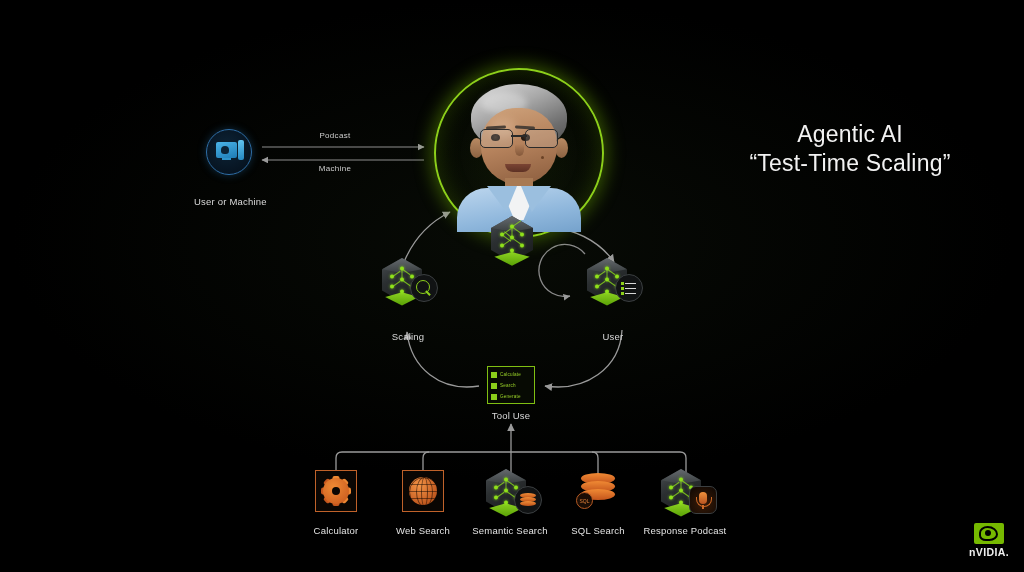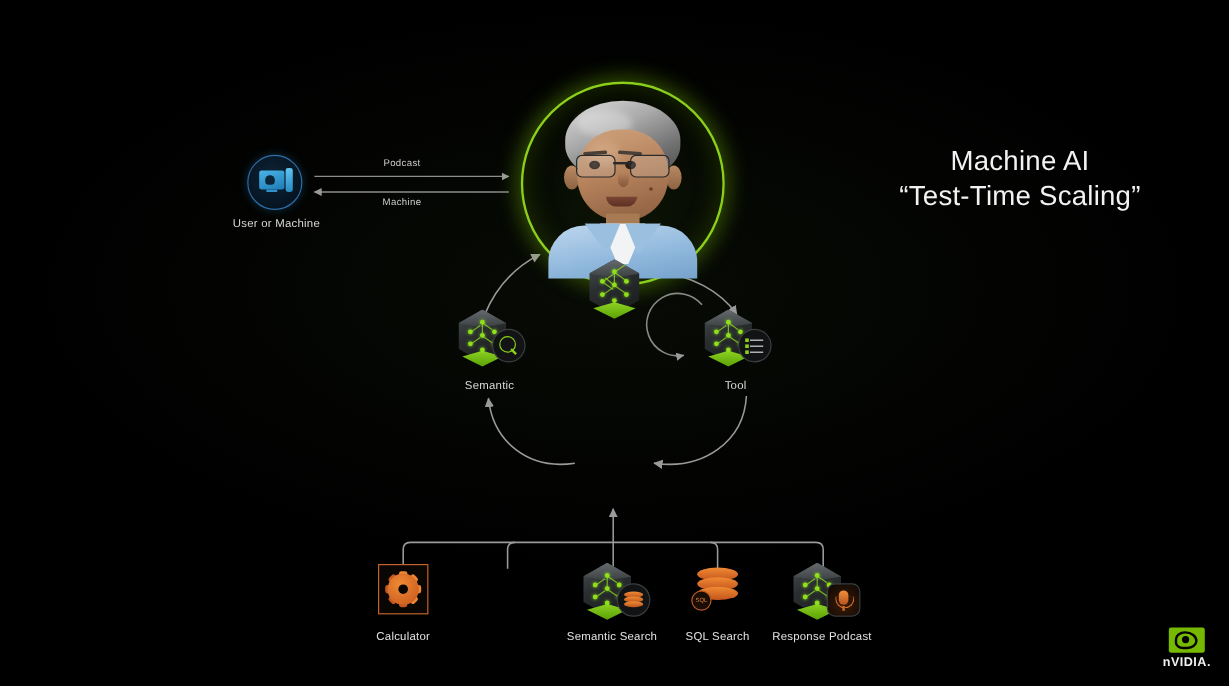--- a/index.html
+++ b/index.html
@@ -31,21 +31,21 @@
     position:relative;box-shadow:0 0 8px rgba(40,120,190,0.35);
   }
   .um-mon{position:absolute;left:9px;top:12px;width:21px;height:16px;border-radius:2px;
     background:linear-gradient(160deg,#4bb4e8,#1d7bb5);}
   .um-mon:after{content:"";position:absolute;left:5px;top:4px;width:8px;height:8px;border-radius:50% 50% 40% 40%;
     background:#0b2438;}
   .um-stand{position:absolute;left:15px;top:28px;width:9px;height:2px;background:#2f93c9;}
   .um-tower{position:absolute;left:31px;top:10px;width:6px;height:20px;border-radius:2px;
     background:linear-gradient(160deg,#63c6f2,#2487c0);}
   .node-label{
-    text-align:center;font-size:9.5px;color:#dadada;margin-top:6px;letter-spacing:0.2px;white-space:nowrap;
+    text-align:center;font-size:9.5px;color:#dadada;margin-top:21px;letter-spacing:0.2px;white-space:nowrap;
   }
   .flow-lbl{position:absolute;font-size:8px;color:#cfcfcf;letter-spacing:0.3px;text-align:center;width:80px;}
 
   
   .avatar-wrap{position:absolute;left:434px;top:68px;width:170px;height:170px;}
   .glow-ring{
     position:absolute;inset:0;border-radius:50%;
     border:2px solid #8ccf1a;
     box-shadow:0 0 18px 3px rgba(118,185,0,0.45), inset 0 0 22px 2px rgba(118,185,0,0.22);
     background:radial-gradient(circle at 50% 55%, rgba(90,150,10,0.10) 0%, rgba(0,0,0,0) 72%);
@@ -225,21 +225,21 @@
     <path d="M336,474 L336,458 Q336,452 342,452 L680,452 Q686,452 686,458 L686,474" stroke="#9a9a9a" stroke-width="1.3" fill="none"></path>
     <path d="M423,474 L423,458 Q423,452 429,452" stroke="#9a9a9a" stroke-width="1.3" fill="none"></path>
     <path d="M598,474 L598,458 Q598,452 592,452" stroke="#9a9a9a" stroke-width="1.3" fill="none"></path>
     <path d="M511,474 L511,452" stroke="#9a9a9a" stroke-width="1.3" fill="none"></path>
 
     <line x1="262" y1="147" x2="424" y2="147" stroke="#8d8d8d" stroke-width="1.1" marker-end="url(#ah)"></line>
     <line x1="424" y1="160" x2="262" y2="160" stroke="#8d8d8d" stroke-width="1.1" marker-end="url(#ah)"></line>
   </svg>
 
   <div class="title">
-    <div class="l1">Machine AI</div>
+    <div class="l1">Agentic AI</div>
     <div class="l2">“Test-Time Scaling”</div>
   </div>
 
   <div class="user-node">
     <div class="user-circle">
       <div class="um-mon"></div>
         <div class="um-stand"></div>
         <div class="um-tower"></div>
     </div>
     <div class="node-label">User or Machine</div>
@@ -319,21 +319,21 @@
           <div class="edge" style="left:12px;top:2px;width:10px;transform:rotate(90deg);"></div>
         </div>
       </div>
       <div class="badge" style="left:40px;top:16px;width:26px;height:26px;display:flex;align-items:center;justify-content:center;">
         <div class="magn">
             <div class="lens"></div>
             <div class="hand"></div>
           </div>
       </div>
     </div>
-    <div class="node-label">Semantic</div>
+    <div class="node-label">Scaling</div>
   </div>
 
   <div class="cyc-node" style="left:575px;top:258px;">
     <div class="icon-row">
       <div class="cube" style="position:absolute;left:12px;top:0;width:40px;height:44px;">
         <div class="body"></div>
           <div class="top"></div>
           <div class="base"></div>
         <div class="net" style="width:24px;height:26px;">
           <div class="dot" style="left:10px;top:0;"></div>
@@ -354,40 +354,72 @@
         <div class="chk">
           <div class="bx" style="top:1px;"></div>
             <div class="ln" style="top:1.5px;"></div>
           <div class="bx" style="top:6px;"></div>
             <div class="ln" style="top:6.5px;"></div>
           <div class="bx" style="top:11px;"></div>
             <div class="ln" style="top:11.5px;"></div>
         </div>
       </div>
     </div>
-    <div class="node-label">Tool</div>
-  </div>
-
+    <div class="node-label">User</div>
+  </div>
+
+  <div class="tooluse">
+    <div class="tu-box">
+      <div class="tu-row">
+        <span class="tu-chk"></span>
+        <span class="tu-txt">Calculate</span>
+      </div>
+      <div class="tu-row">
+        <span class="tu-chk"></span>
+        <span class="tu-txt">Search</span>
+      </div>
+      <div class="tu-row">
+        <span class="tu-chk"></span>
+        <span class="tu-txt">Generate</span>
+      </div>
+    </div>
+    <div class="node-label" style="margin-top:6px;">Tool Use</div>
+  </div>
 
   <div class="tool" style="left:288px;top:468px;">
     <div class="tool-icon">
       <div class="sqbox">
         <div class="gear">
           <div class="tooth" style="transform:translate(-50%,-50%) rotate(0deg);"></div>
           <div class="tooth" style="transform:translate(-50%,-50%) rotate(45deg);"></div>
           <div class="tooth" style="transform:translate(-50%,-50%) rotate(90deg);"></div>
           <div class="tooth" style="transform:translate(-50%,-50%) rotate(135deg);"></div>
           <div class="gcore"></div>
             <div class="ghole"></div>
         </div>
       </div>
     </div>
     <div class="tool-lbl">Calculator</div>
   </div>
 
+  <div class="tool" style="left:375px;top:468px;">
+    <div class="tool-icon">
+      <div class="sqbox">
+        <div class="globe">
+          <div class="mer" style="width:28px;"></div>
+          <div class="mer" style="width:15px;margin-left:-7.5px;"></div>
+          <div class="mer" style="width:5px;margin-left:-2.5px;"></div>
+          <div class="par" style="top:7px;"></div>
+          <div class="par" style="top:14px;"></div>
+          <div class="par" style="top:21px;"></div>
+        </div>
+      </div>
+    </div>
+    <div class="tool-lbl">Web Search</div>
+  </div>
 
   <div class="tool" style="left:462px;top:468px;">
     <div class="tool-icon">
       <div class="cube" style="position:absolute;left:24px;top:1px;width:40px;height:44px;">
         <div class="body"></div>
           <div class="top"></div>
           <div class="base"></div>
         <div class="net" style="width:24px;height:26px;">
           <div class="dot" style="left:10px;top:0;"></div>
           <div class="dot" style="left:0px;top:8px;"></div>

